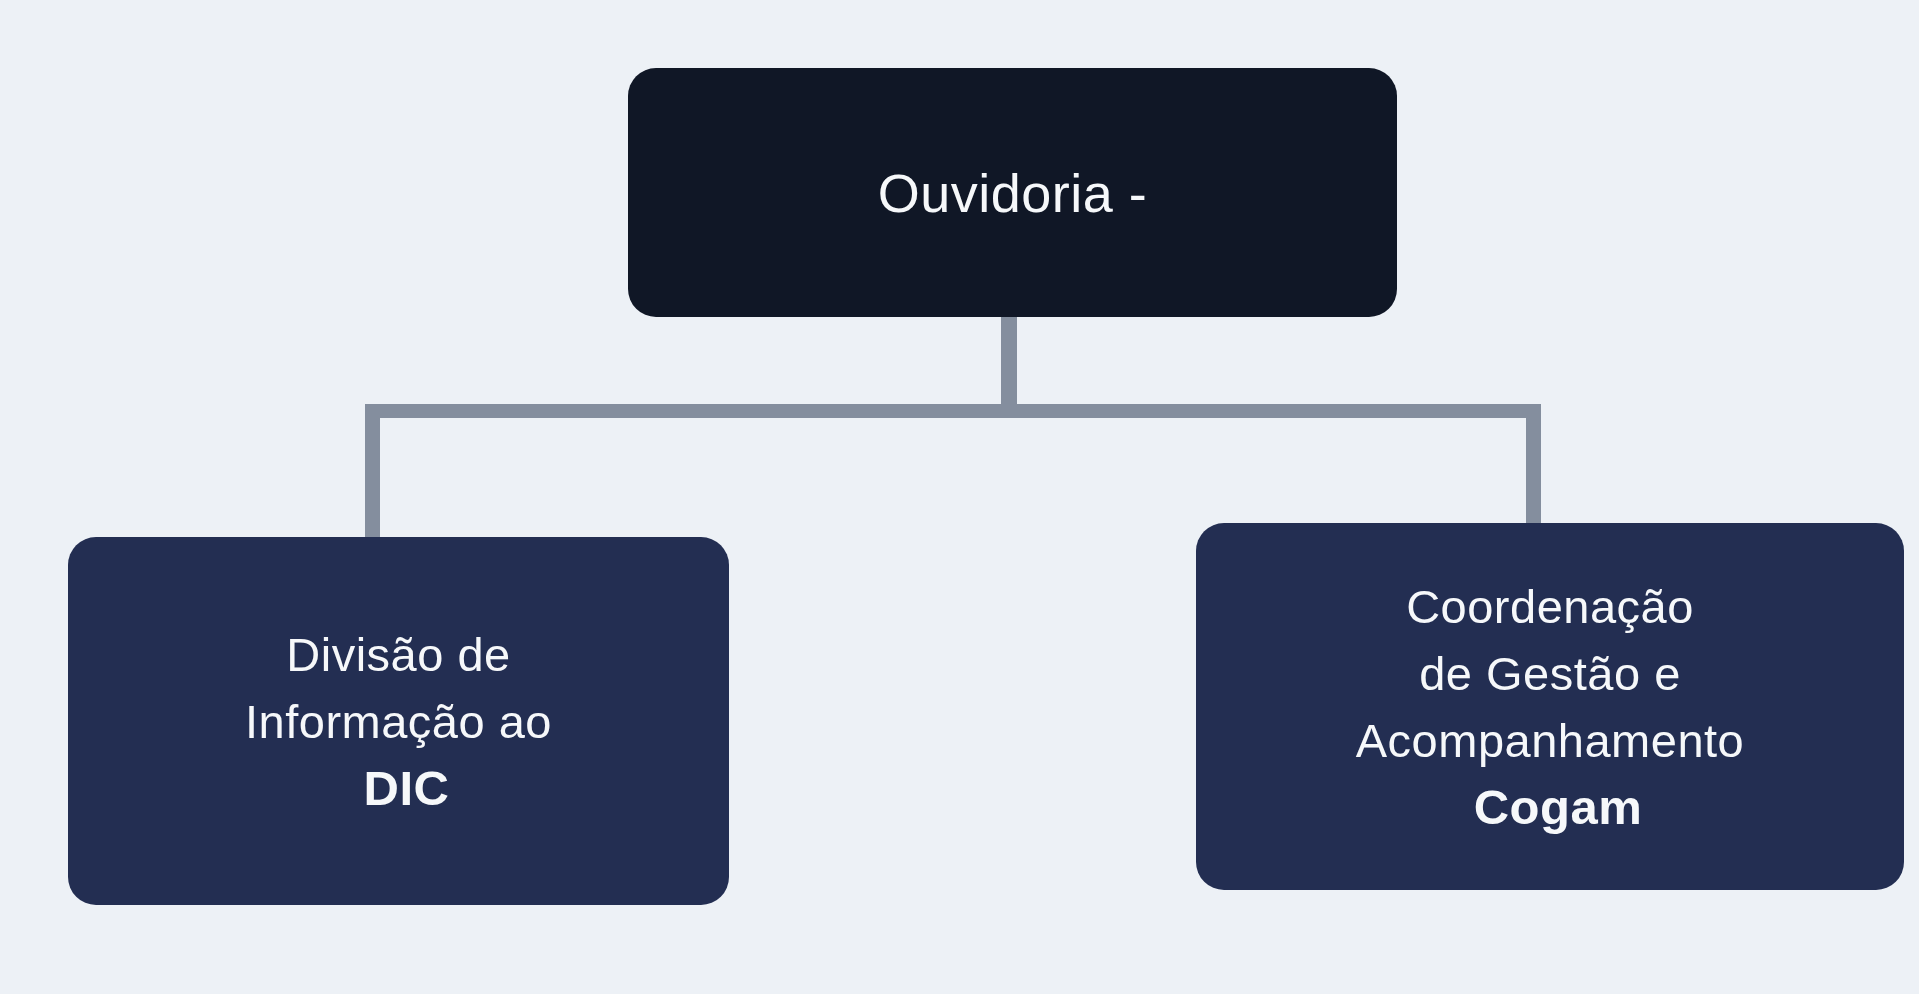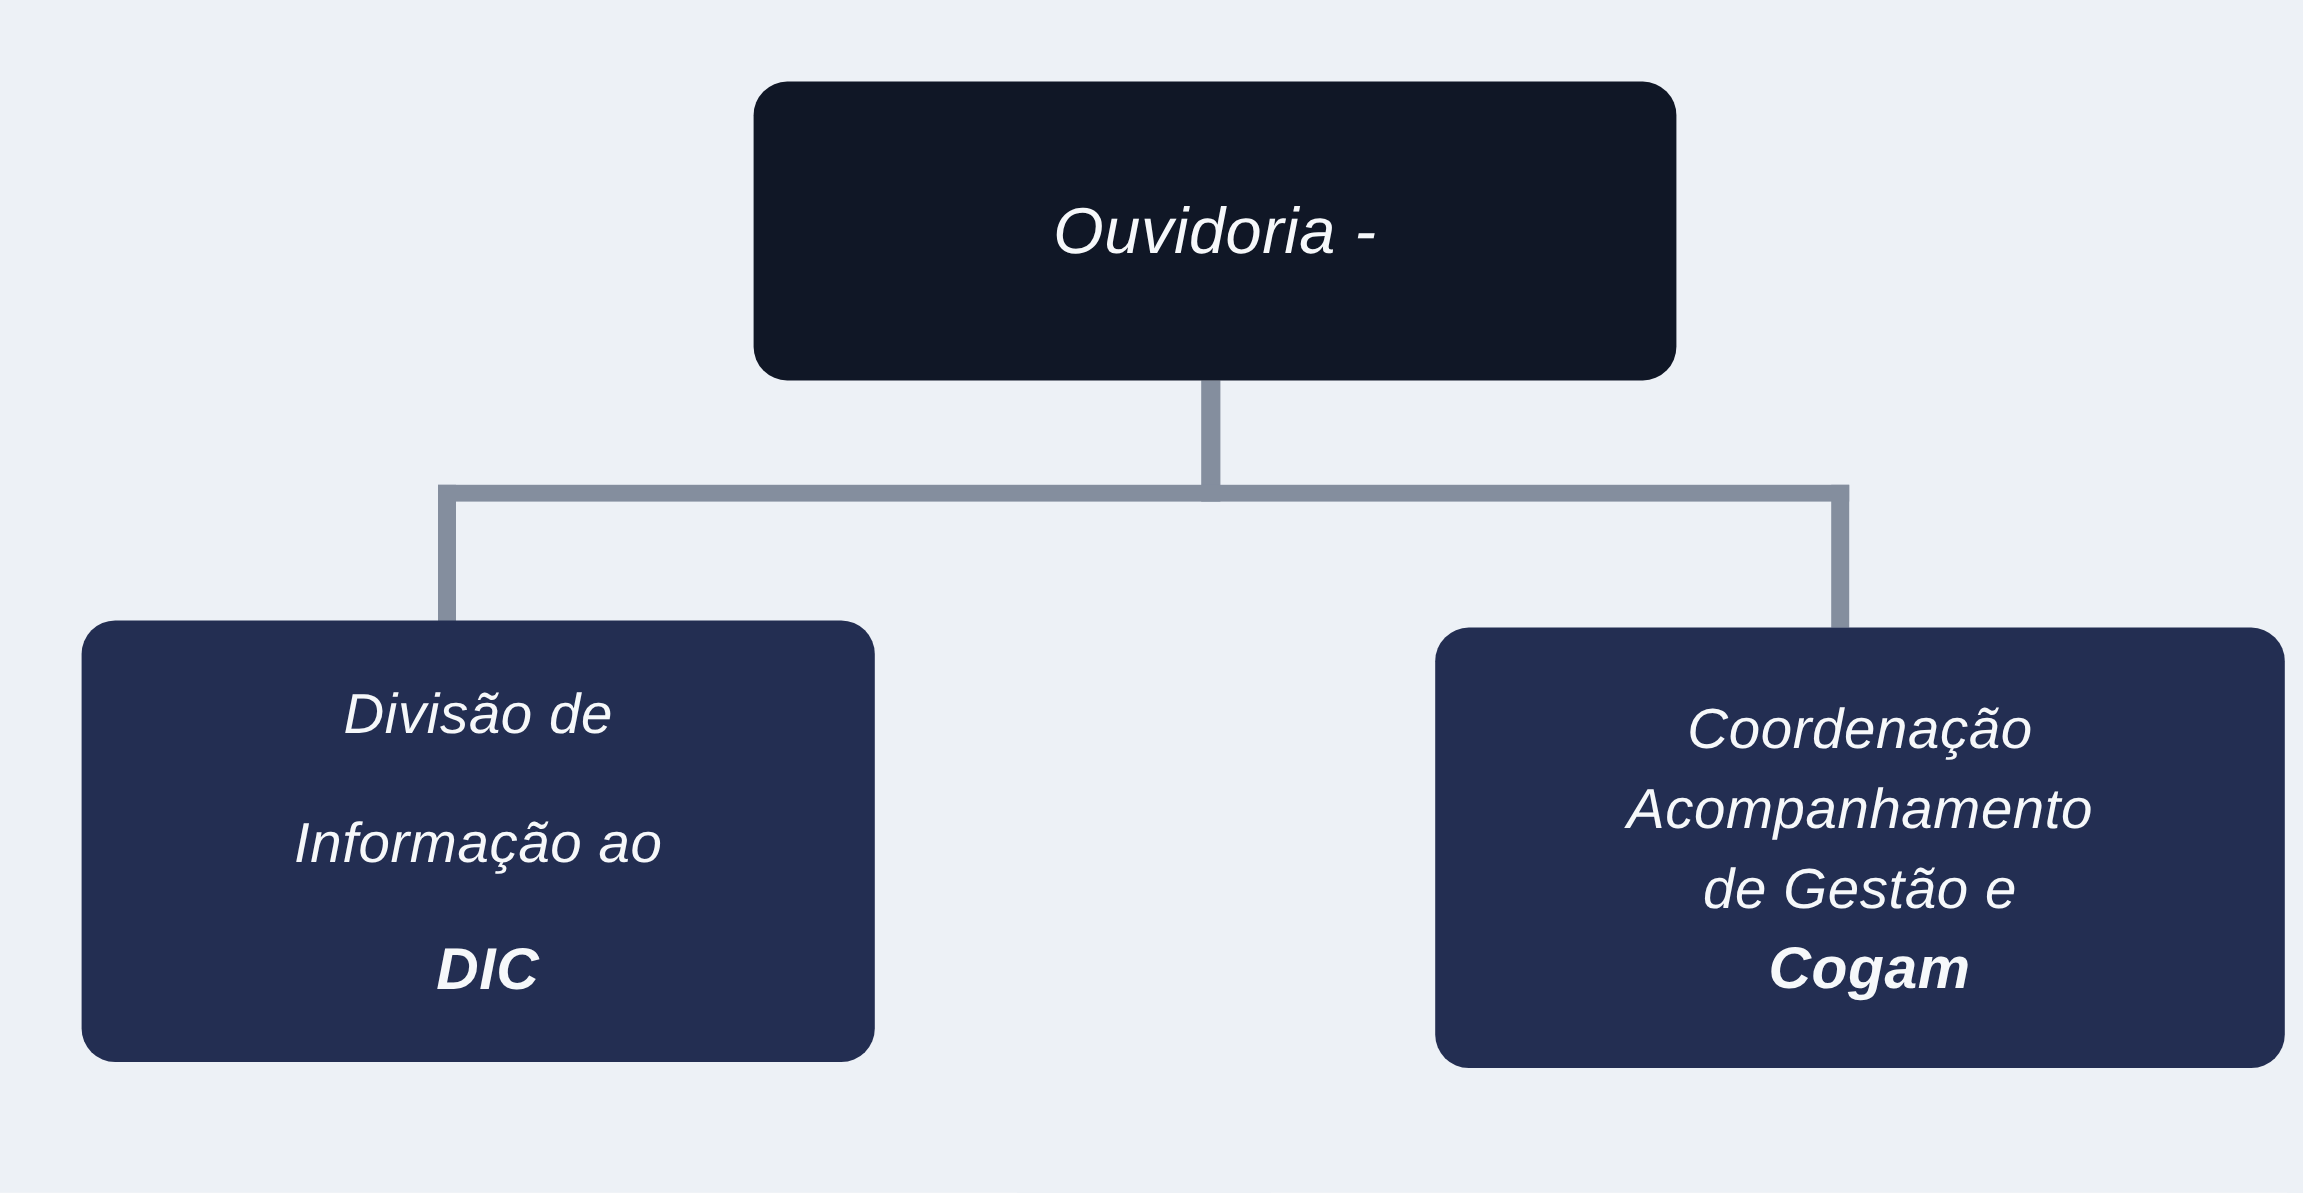--- a/index.html
+++ b/index.html
@@ -9,45 +9,43 @@
   body {
     width: 1919px;
     height: 994px;
     overflow: hidden;
     position: relative;
     font-family: "Liberation Sans", "DejaVu Sans", sans-serif;
   }
   .canvas {
     position: absolute;
     inset: 0;
-    font-style: italic;
   }
   .node {
     position: absolute;
     border-radius: 28px;
     display: flex;
     flex-direction: column;
     align-items: center;
     justify-content: center;
     text-align: center;
     color: #f6f8fa;
     letter-spacing: 0.5px;
   }
   .node-root {
     left: 628px;
     top: 68px;
     width: 769px;
     height: 249px;
   }
   .node-left {
     left: 68px;
-    top: 517px;
+    top: 537px;
     width: 661px;
     height: 368px;
-    gap: 40px;
   }
   .node-right {
     left: 1196px;
     top: 523px;
     width: 708px;
     height: 367px;
   }
   .node-root .line {
     font-size: 54px;
     line-height: 80px;
@@ -117,18 +115,18 @@
   </div>
 
   <div class="node node-left" style="background-color: rgb(35, 46, 82);">
     <div class="line">Divisão de</div>
     <div class="line">Informação ao</div>
     <div class="acronym">DIC</div>
   </div>
 
   <div class="node node-right" style="background-color: rgb(35, 46, 82);">
     <div class="line">Coordenação</div>
+    <div class="line">de Gestão e</div>
     <div class="line">Acompanhamento</div>
-    <div class="line">de Gestão e</div>
     <div class="acronym">Cogam</div>
   </div>
 
 </div>
 
 </body></html>

